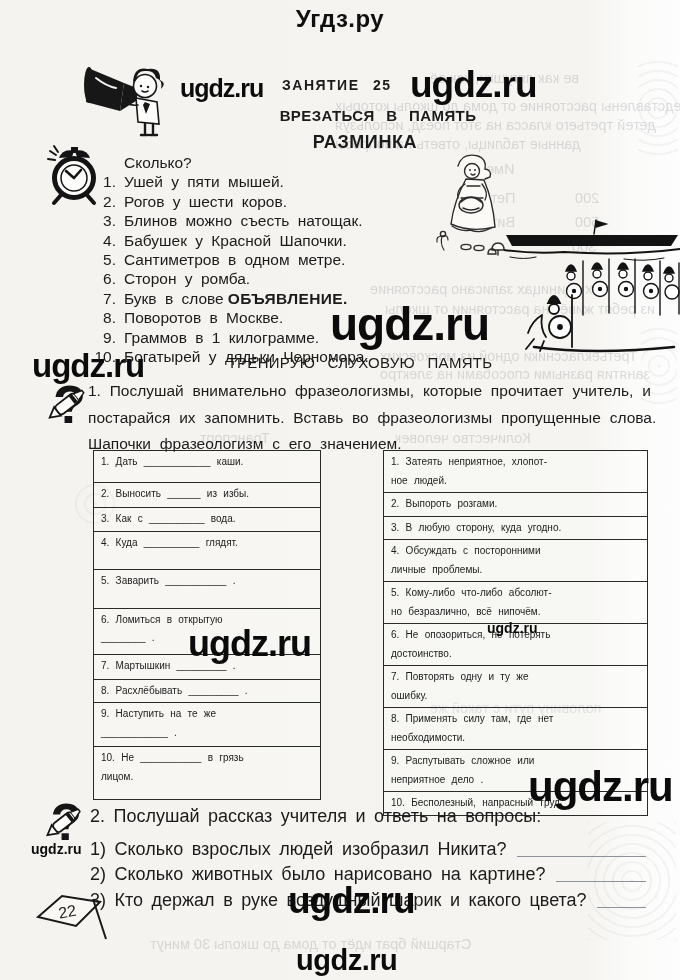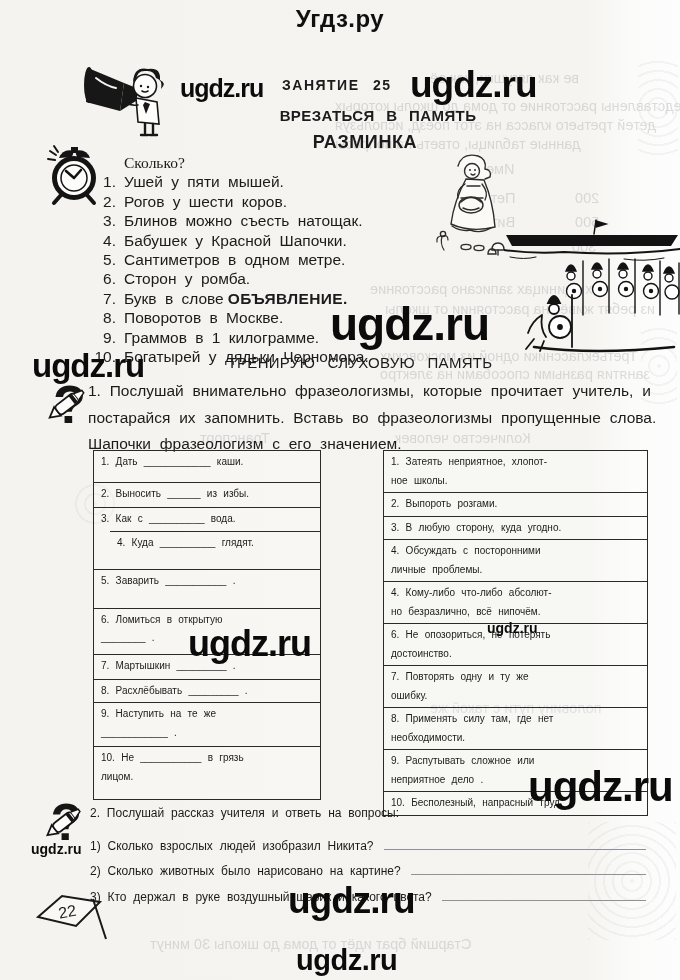--- a/index.html
+++ b/index.html
@@ -26,34 +26,34 @@
   .wm-h{left:31px;top:841px;font-size:14px;letter-spacing:0;}
   .wm-i{left:288px;top:880px;font-size:37px;}
   .wm-j{left:296px;top:944px;font-size:29px;font-weight:600;letter-spacing:-.5px;}
   
   .lesson{left:282px;top:77px;font-size:14px;font-weight:bold;letter-spacing:1.5px;word-spacing:8px;}
   .title{left:228px;width:300px;top:107px;text-align:center;font-size:15px;font-weight:bold;word-spacing:7px;letter-spacing:.4px;}
   .subtitle{left:215px;width:300px;top:132px;text-align:center;font-size:18px;font-weight:bold;letter-spacing:.6px;}
   .heading2{left:130px;width:460px;top:354px;text-align:center;font-size:15px;font-weight:normal;word-spacing:8px;letter-spacing:.3px;}
   
   .warmup{left:90px;top:153px;width:566px;font-size:15.5px;line-height:19.4px;word-spacing:4px;}
-  .warmup .prompt{padding-left:34px;font-family:Liberation Serif, serif;}
+  .warmup .prompt{padding-left:34px;}
   .wi{display:flex;}
   .wi .num{width:26px;text-align:right;flex:0 0 26px;margin-right:8px;}
   .wi .emph{font-weight:bold;letter-spacing:.4px;margin-left:4px;}
   
   .task1{left:88px;top:378px;width:566px;font-size:15.5px;line-height:26.5px;word-spacing:4.5px;white-space:nowrap;}
   
   .mtable{position:absolute;border:1.6px solid #2a2a2a;background:rgba(255,255,255,.25);font-size:10px;line-height:18.5px;word-spacing:3.5px;}
   .mtable .mrow{border-top:1.5px solid #2a2a2a;padding:2px 4px 2px 7px;box-sizing:border-box;}
   .mtable .mrow:first-child{border-top:none;}
   .t-left{left:93px;top:450px;width:226px;}
   .t-right{left:383px;top:450px;width:263px;}
   
-  .task2{left:90px;top:806px;width:558px;font-size:12px;word-spacing:3.5px;}
+  .task2{left:90px;top:806px;width:558px;font-size:18px;word-spacing:3.5px;}
   .task2 .intro{margin-bottom:7px;}
   .qrow{display:flex;align-items:flex-end;height:25.5px;justify-content:center;}
   .qrow .qt{white-space:nowrap;}
   .qrow .fill{flex:1;border-bottom:1.5px solid #8d929a;margin:0 2px 3px 10px;height:1px;}
   
   .bt{position:absolute;transform:scaleX(-1);color:#94949c;opacity:.30;font-size:14.5px;white-space:nowrap;filter:blur(.4px);}
   .bt-0{left:430px;top:70px;}  .bt-1{left:335px;top:98px;}
   .bt-2{left:335px;top:117px;} .bt-3{left:335px;top:136px;}
   .bt-4{left:470px;top:161px;} .bt-5{left:483px;top:190px;}
   .bt-6{left:575px;top:190px;} .bt-7{left:483px;top:214px;}
@@ -284,21 +284,21 @@
   <div class="mtable t-left" id="table-left">
       <div class="mrow" style="min-height: 31px;">
         <div class="line nowrap">1. Дать ____________ каши.</div>
       </div>
       <div class="mrow" style="min-height: 25px;">
         <div class="line nowrap">2. Выносить ______ из избы.</div>
       </div>
       <div class="mrow" style="min-height: 22px;">
         <div class="line nowrap">3. Как с __________ вода.</div>
       </div>
-      <div class="mrow" style="min-height: 38px; margin-left: 16px;">
+      <div class="mrow" style="min-height: 38px;">
         <div class="line nowrap">4. Куда __________ глядят.</div>
       </div>
       <div class="mrow" style="min-height: 39px;">
         <div class="line nowrap">5. Заварить ___________ .</div>
       </div>
       <div class="mrow" style="min-height: 46px;">
         <div class="line nowrap">6. Ломиться в открытую</div>
         <div class="line nowrap">________ .</div>
       </div>
       <div class="mrow" style="min-height: 25px;">
@@ -312,34 +312,34 @@
         <div class="line nowrap">____________ .</div>
       </div>
       <div class="mrow" style="min-height: 53px;">
         <div class="line nowrap">10. Не ___________ в грязь</div>
         <div class="line nowrap">лицом.</div>
       </div>
     </div>
   <div class="mtable t-right" id="table-right">
       <div class="mrow" style="min-height: 37px;">
         <div class="line nowrap">1. Затеять неприятное, хлопот-</div>
-        <div class="line nowrap">ное школы.</div>
+        <div class="line nowrap">ное людей.</div>
       </div>
       <div class="mrow" style="min-height: 21px;">
         <div class="line nowrap">2. Выпороть розгами.</div>
       </div>
       <div class="mrow" style="min-height: 22px;">
         <div class="line nowrap">3. В любую сторону, куда угодно.</div>
       </div>
       <div class="mrow" style="min-height: 38px;">
         <div class="line nowrap">4. Обсуждать с посторонними</div>
         <div class="line nowrap">личные проблемы.</div>
       </div>
       <div class="mrow" style="min-height: 40px;">
-        <div class="line nowrap">4. Кому-либо что-либо абсолют-</div>
+        <div class="line nowrap">5. Кому-либо что-либо абсолют-</div>
         <div class="line nowrap">но безразлично, всё нипочём.</div>
       </div>
       <div class="mrow" style="min-height: 39px;">
         <div class="line nowrap">6. Не опозориться, не потерять</div>
         <div class="line nowrap">достоинство.</div>
       </div>
       <div class="mrow" style="min-height: 36px;">
         <div class="line nowrap">7. Повторять одну и ту же</div>
         <div class="line nowrap">ошибку.</div>
       </div>

